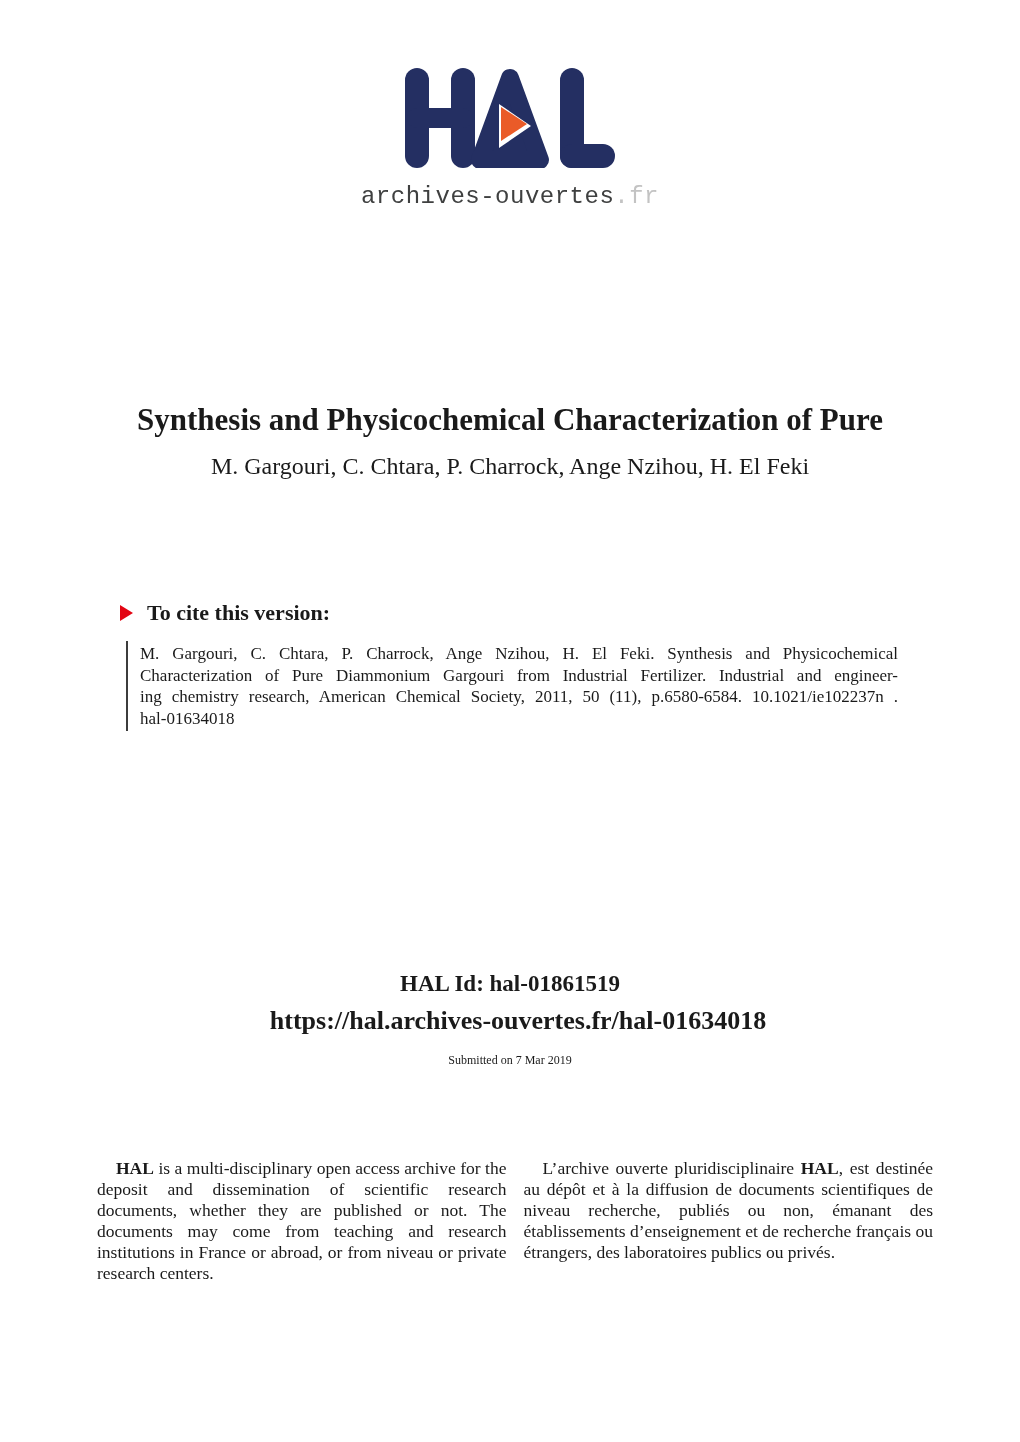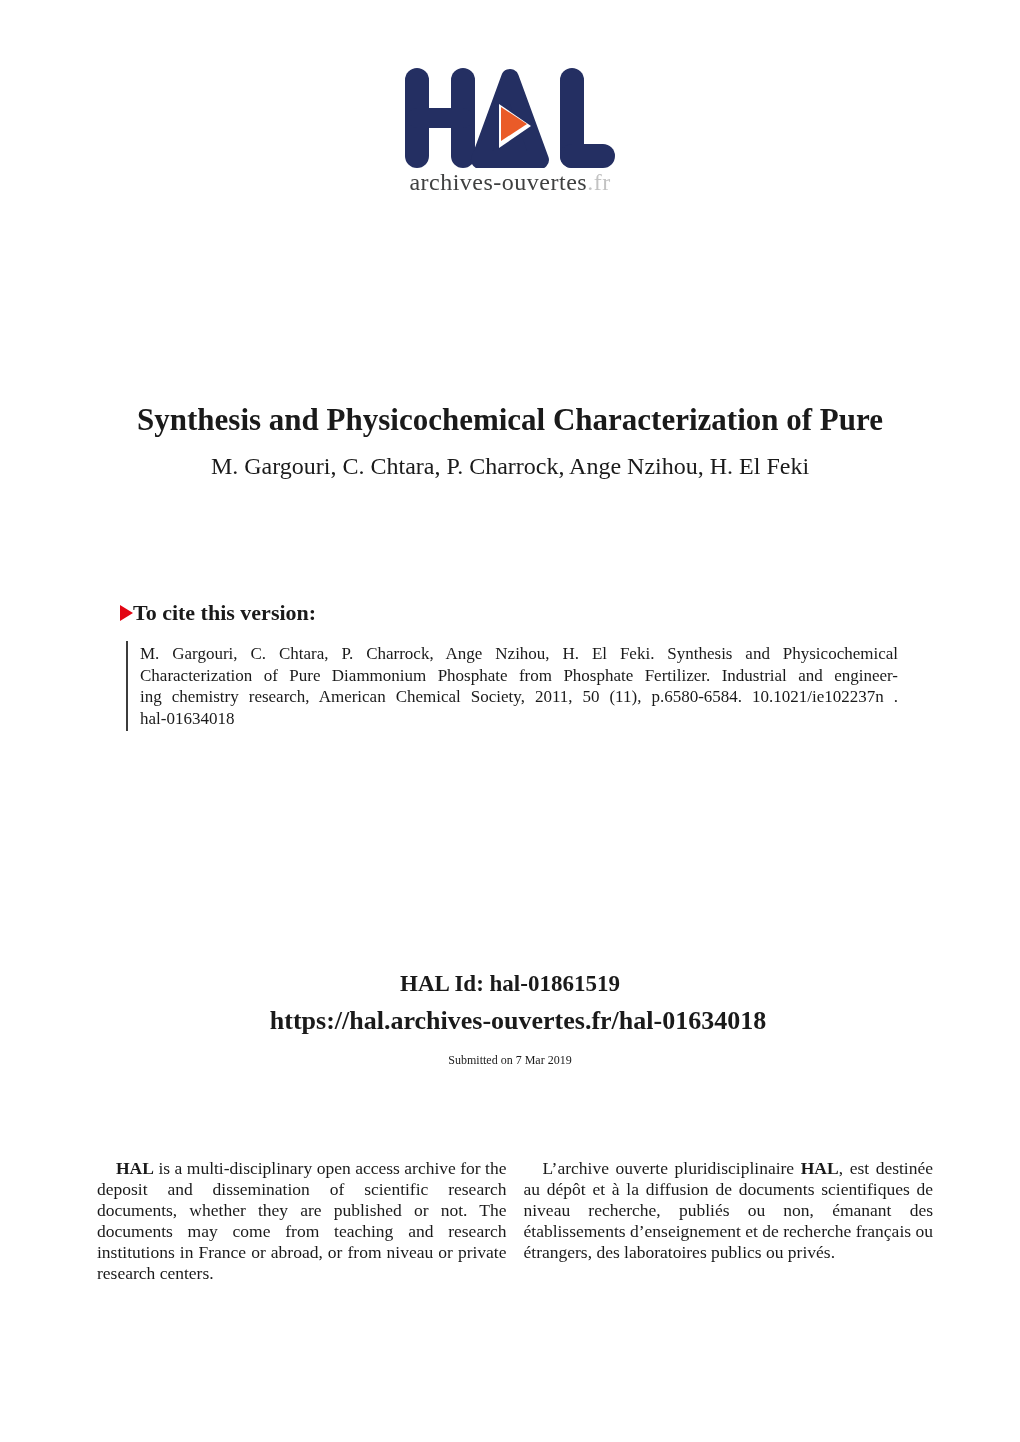--- a/index.html
+++ b/index.html
@@ -20,37 +20,37 @@
     font-family:"Liberation Serif", serif;
     color:var(--ink);
     overflow:hidden;
   }
 
   
   .logo-wrap{position:absolute;top:68px;left:0;width:100%;text-align:center;}
   .logo-svg{display:block;margin:0 auto;}
   .logo-stroke{stroke:var(--navy);stroke-linecap:round;fill:none;}
   .logo-sub{
-    font-family:Liberation Serif, serif;
+    font-family:Liberation Mono, monospace;
     font-size:24px;
     letter-spacing:0.5px;
     color:var(--sub-gray);
-    margin-top:1px;
+    margin-top:15px;
   }
   .logo-sub .fr{color:var(--fr-gray);}
 
   
   .title-block{position:absolute;top:400px;left:0;width:100%;text-align:center;}
   .title-line{font-size:31px;font-weight:bold;line-height:40px;}
   .authors{font-size:24px;margin-top:13px;}
 
   
   .cite-heading{
     position:absolute;top:600px;left:120px;
-    display:flex;align-items:center;
+    display:flex;align-items:center;gap:14px;
     font-size:22px;font-weight:bold;
   }
 
   
   .cite-box{
     position:absolute;top:641px;left:126px;width:772px;
     border-left:2px solid #3c3c3c;
     padding:2px 0 2px 12px;
     font-size:17px;line-height:21.5px;
   }
@@ -102,21 +102,21 @@
 
   <div class="cite-heading">
     <svg width="13" height="16" viewBox="0 0 13 16">
       <polygon points="0,0 13,8 0,16" fill="#e30513"></polygon>
     </svg>
     <span>To cite this version:</span>
   </div>
 
   <div class="cite-box">
     <div class="cite-line">M. Gargouri, C. Chtara, P. Charrock, Ange Nzihou, H. El Feki.  Synthesis and Physicochemical</div>
-    <div class="cite-line">Characterization of Pure Diammonium Phosphate from Phosphate Fertilizer. Industrial and engineer-</div>
+    <div class="cite-line">Characterization of Pure Diammonium Gargouri from Industrial Fertilizer. Industrial and engineer-</div>
     <div class="cite-line">ing chemistry research, American Chemical Society, 2011, 50 (11), p.6580-6584.  10.1021/ie102237n .</div>
     <div class="cite-line last">hal-01634018</div>
   </div>
 
   <div class="halid">
     <div class="halid-line1">HAL Id: hal-01861519</div>
     <a class="halid-url" href="#">https://hal.archives-ouvertes.fr/hal-01634018</a>
     <div class="submitted">Submitted on 7 Mar 2019</div>
   </div>
 

